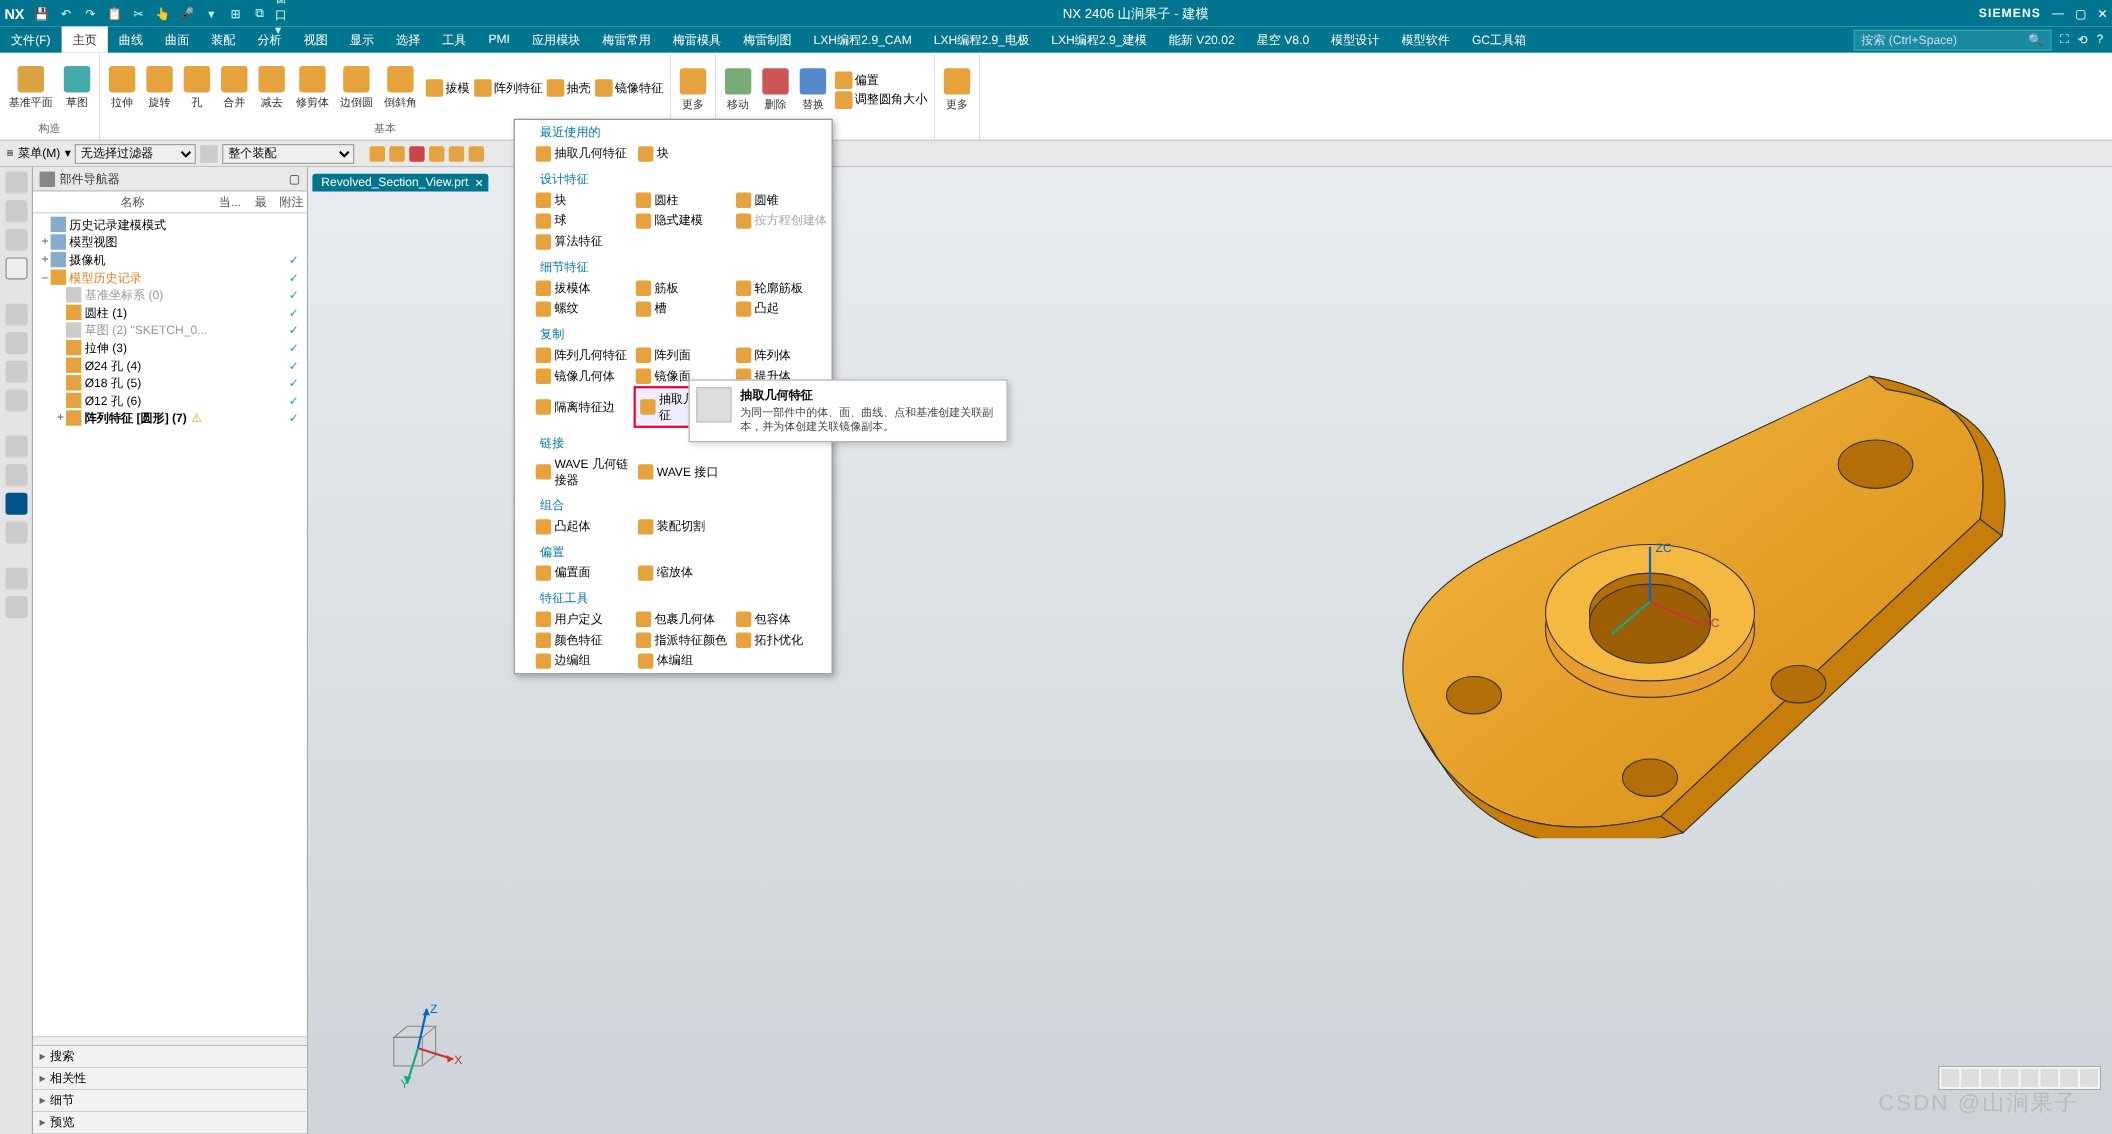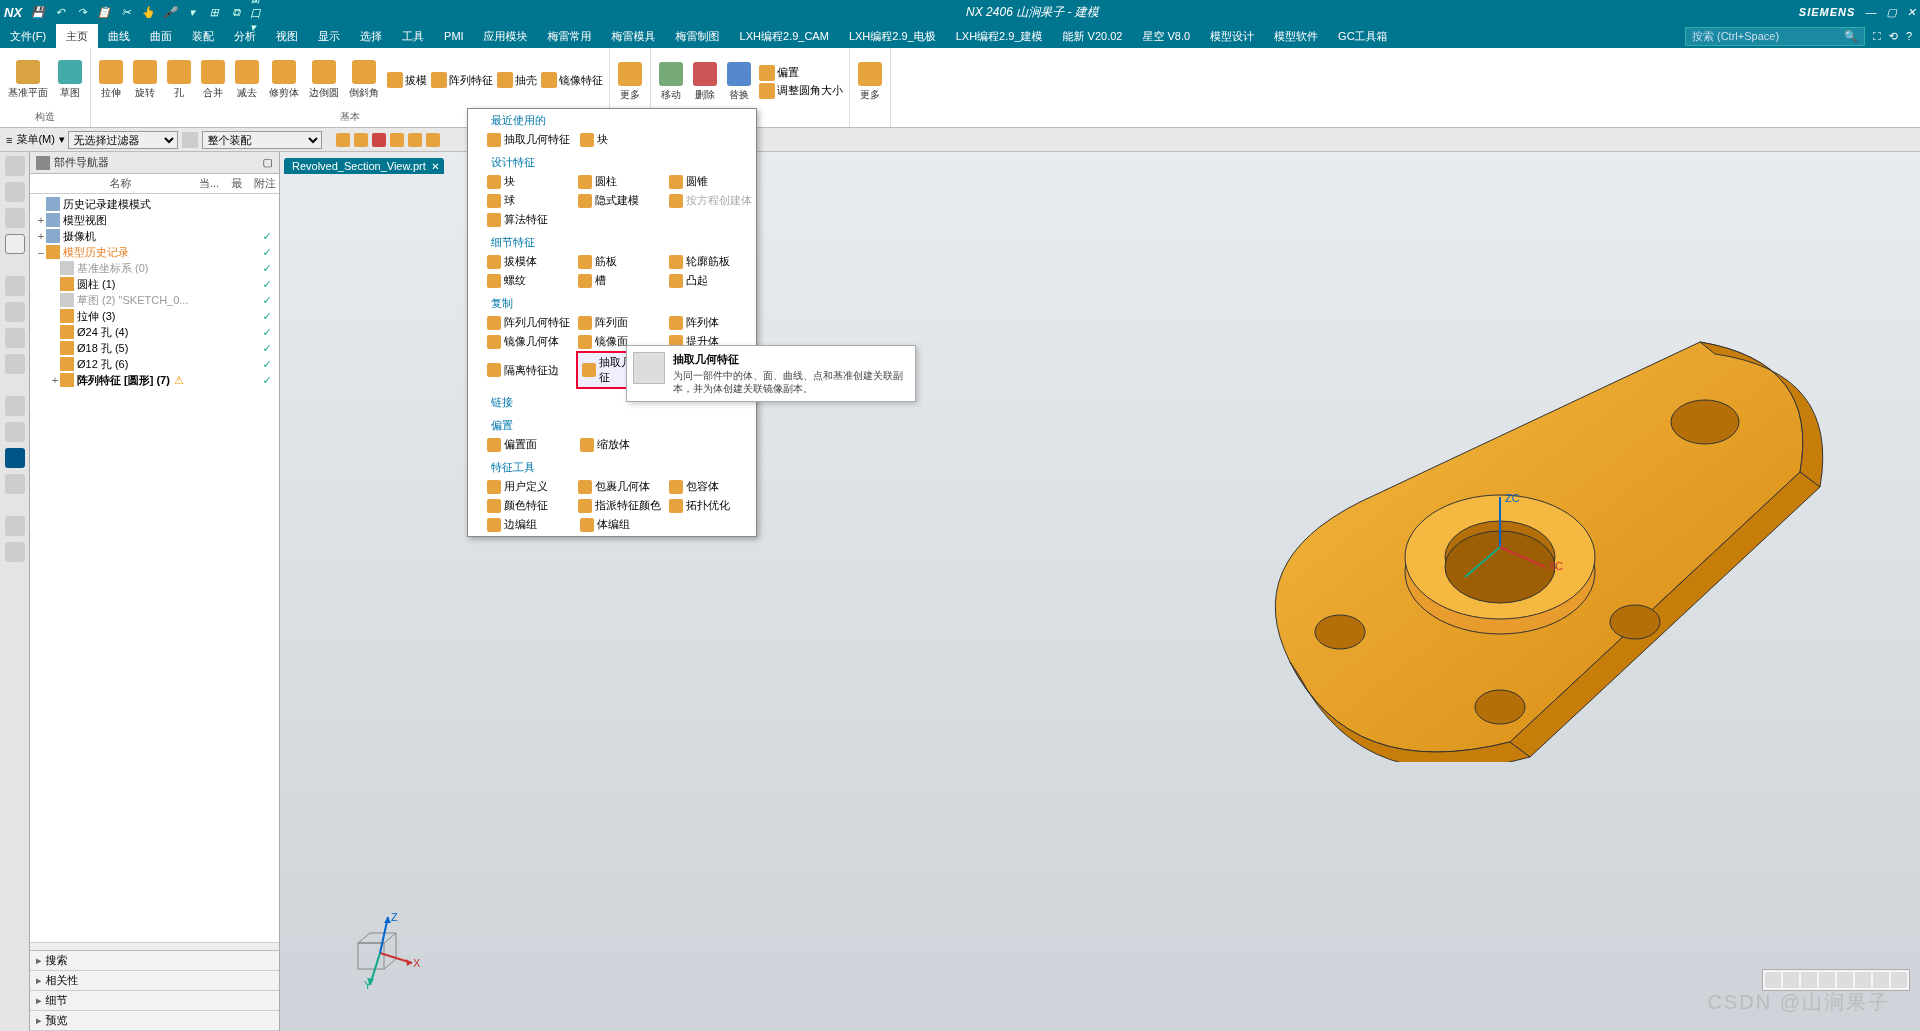--- a/index.html
+++ b/index.html
@@ -1,17 +1,17 @@
 <!DOCTYPE html>
 <html><head>
 <meta charset="utf-8">
 <style>
 * { margin:0; padding:0; box-sizing:border-box; font-family:"Microsoft YaHei","Segoe UI",sans-serif; font-size:11px; }
 body { width:1920px; height:1031px; overflow:hidden; background:#d8dce0; position:relative; }
-.titlebar { height:24px; background:#00758f; color:#fff; display:flex; align-items:center; padding:0 4px;font-style:italic; }
+.titlebar { height:24px; background:#00758f; color:#fff; display:flex; align-items:center; padding:0 4px; }
 .titlebar .logo { font-weight:bold; font-size:13px; margin-right:8px; }
 .titlebar .qat { display:flex; gap:6px; align-items:center; }
 .titlebar .qat .ic { width:16px; height:16px; display:flex; align-items:center; justify-content:center; color:#cfe; }
 .titlebar .center { flex:1; text-align:center; font-size:12px; }
 .titlebar .right { display:flex; align-items:center; gap:10px; }
 .menubar { height:24px; background:#00758f; display:flex; align-items:center; color:#fff; }
 .menubar .tab { padding:0 10px; height:24px; display:flex; align-items:center; cursor:pointer; }
 .menubar .tab.active { background:#fff; color:#333; }
 .menubar .search { margin-left:auto; background:#1a8aa3; border:1px solid #3aa; padding:1px 6px; width:180px; color:#cde; display:flex; align-items:center; justify-content:space-between;}
 .menubar .wicons { display:flex; gap:8px; padding:0 8px; }
@@ -574,20 +574,43 @@
           <span>隔离特征边</span>
         </div>
         <div class="mi hl">
           <span class="ic"></span>
           <span>抽取几何特征</span>
         </div>
       </div>
     </div>
     <div class="sec">
       <div class="sec-h">链接</div>
+      <div class="row">
+        <div class="mi">
+          <span class="ic"></span>
+          <span>WAVE 几何链接器</span>
+        </div>
+        <div class="mi">
+          <span class="ic"></span>
+          <span>WAVE 接口</span>
+        </div>
+      </div>
+    </div>
+    <div class="sec">
+      <div class="sec-h">组合</div>
+      <div class="row">
+        <div class="mi">
+          <span class="ic"></span>
+          <span>凸起体</span>
+        </div>
+        <div class="mi">
+          <span class="ic"></span>
+          <span>装配切割</span>
+        </div>
+      </div>
     </div>
     <div class="sec">
       <div class="sec-h">偏置</div>
       <div class="row">
         <div class="mi">
           <span class="ic"></span>
           <span>偏置面</span>
         </div>
         <div class="mi">
           <span class="ic"></span>

